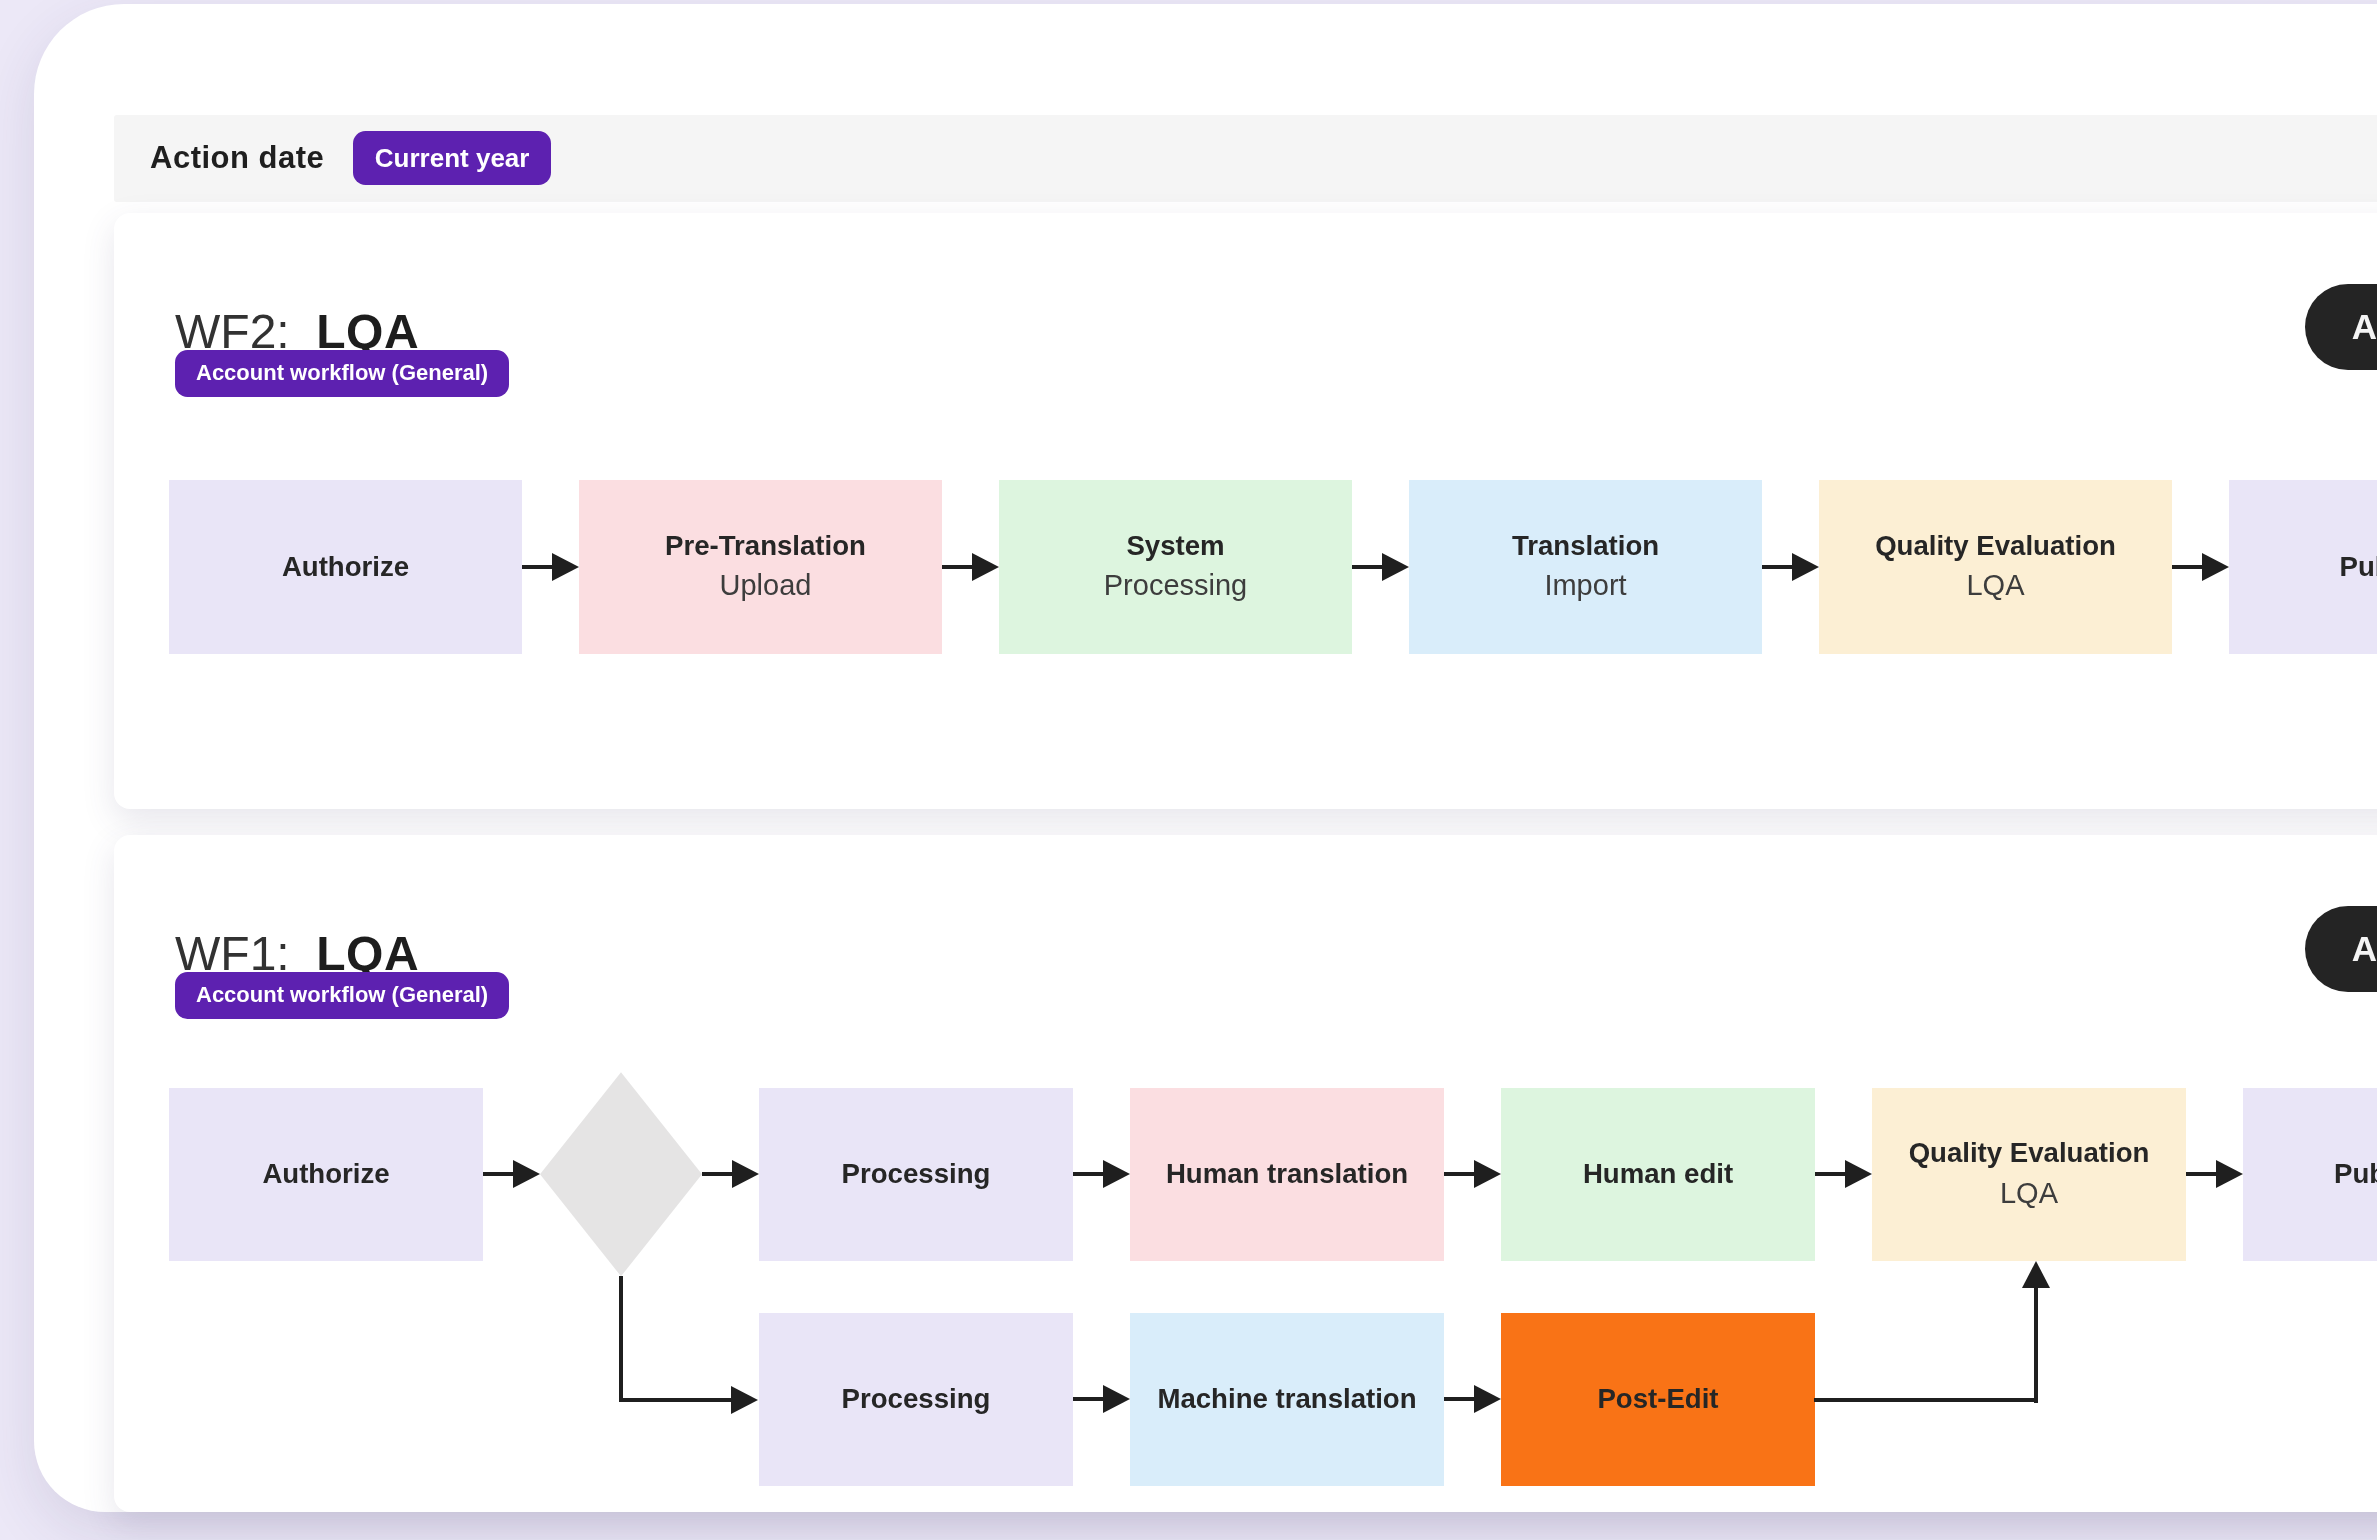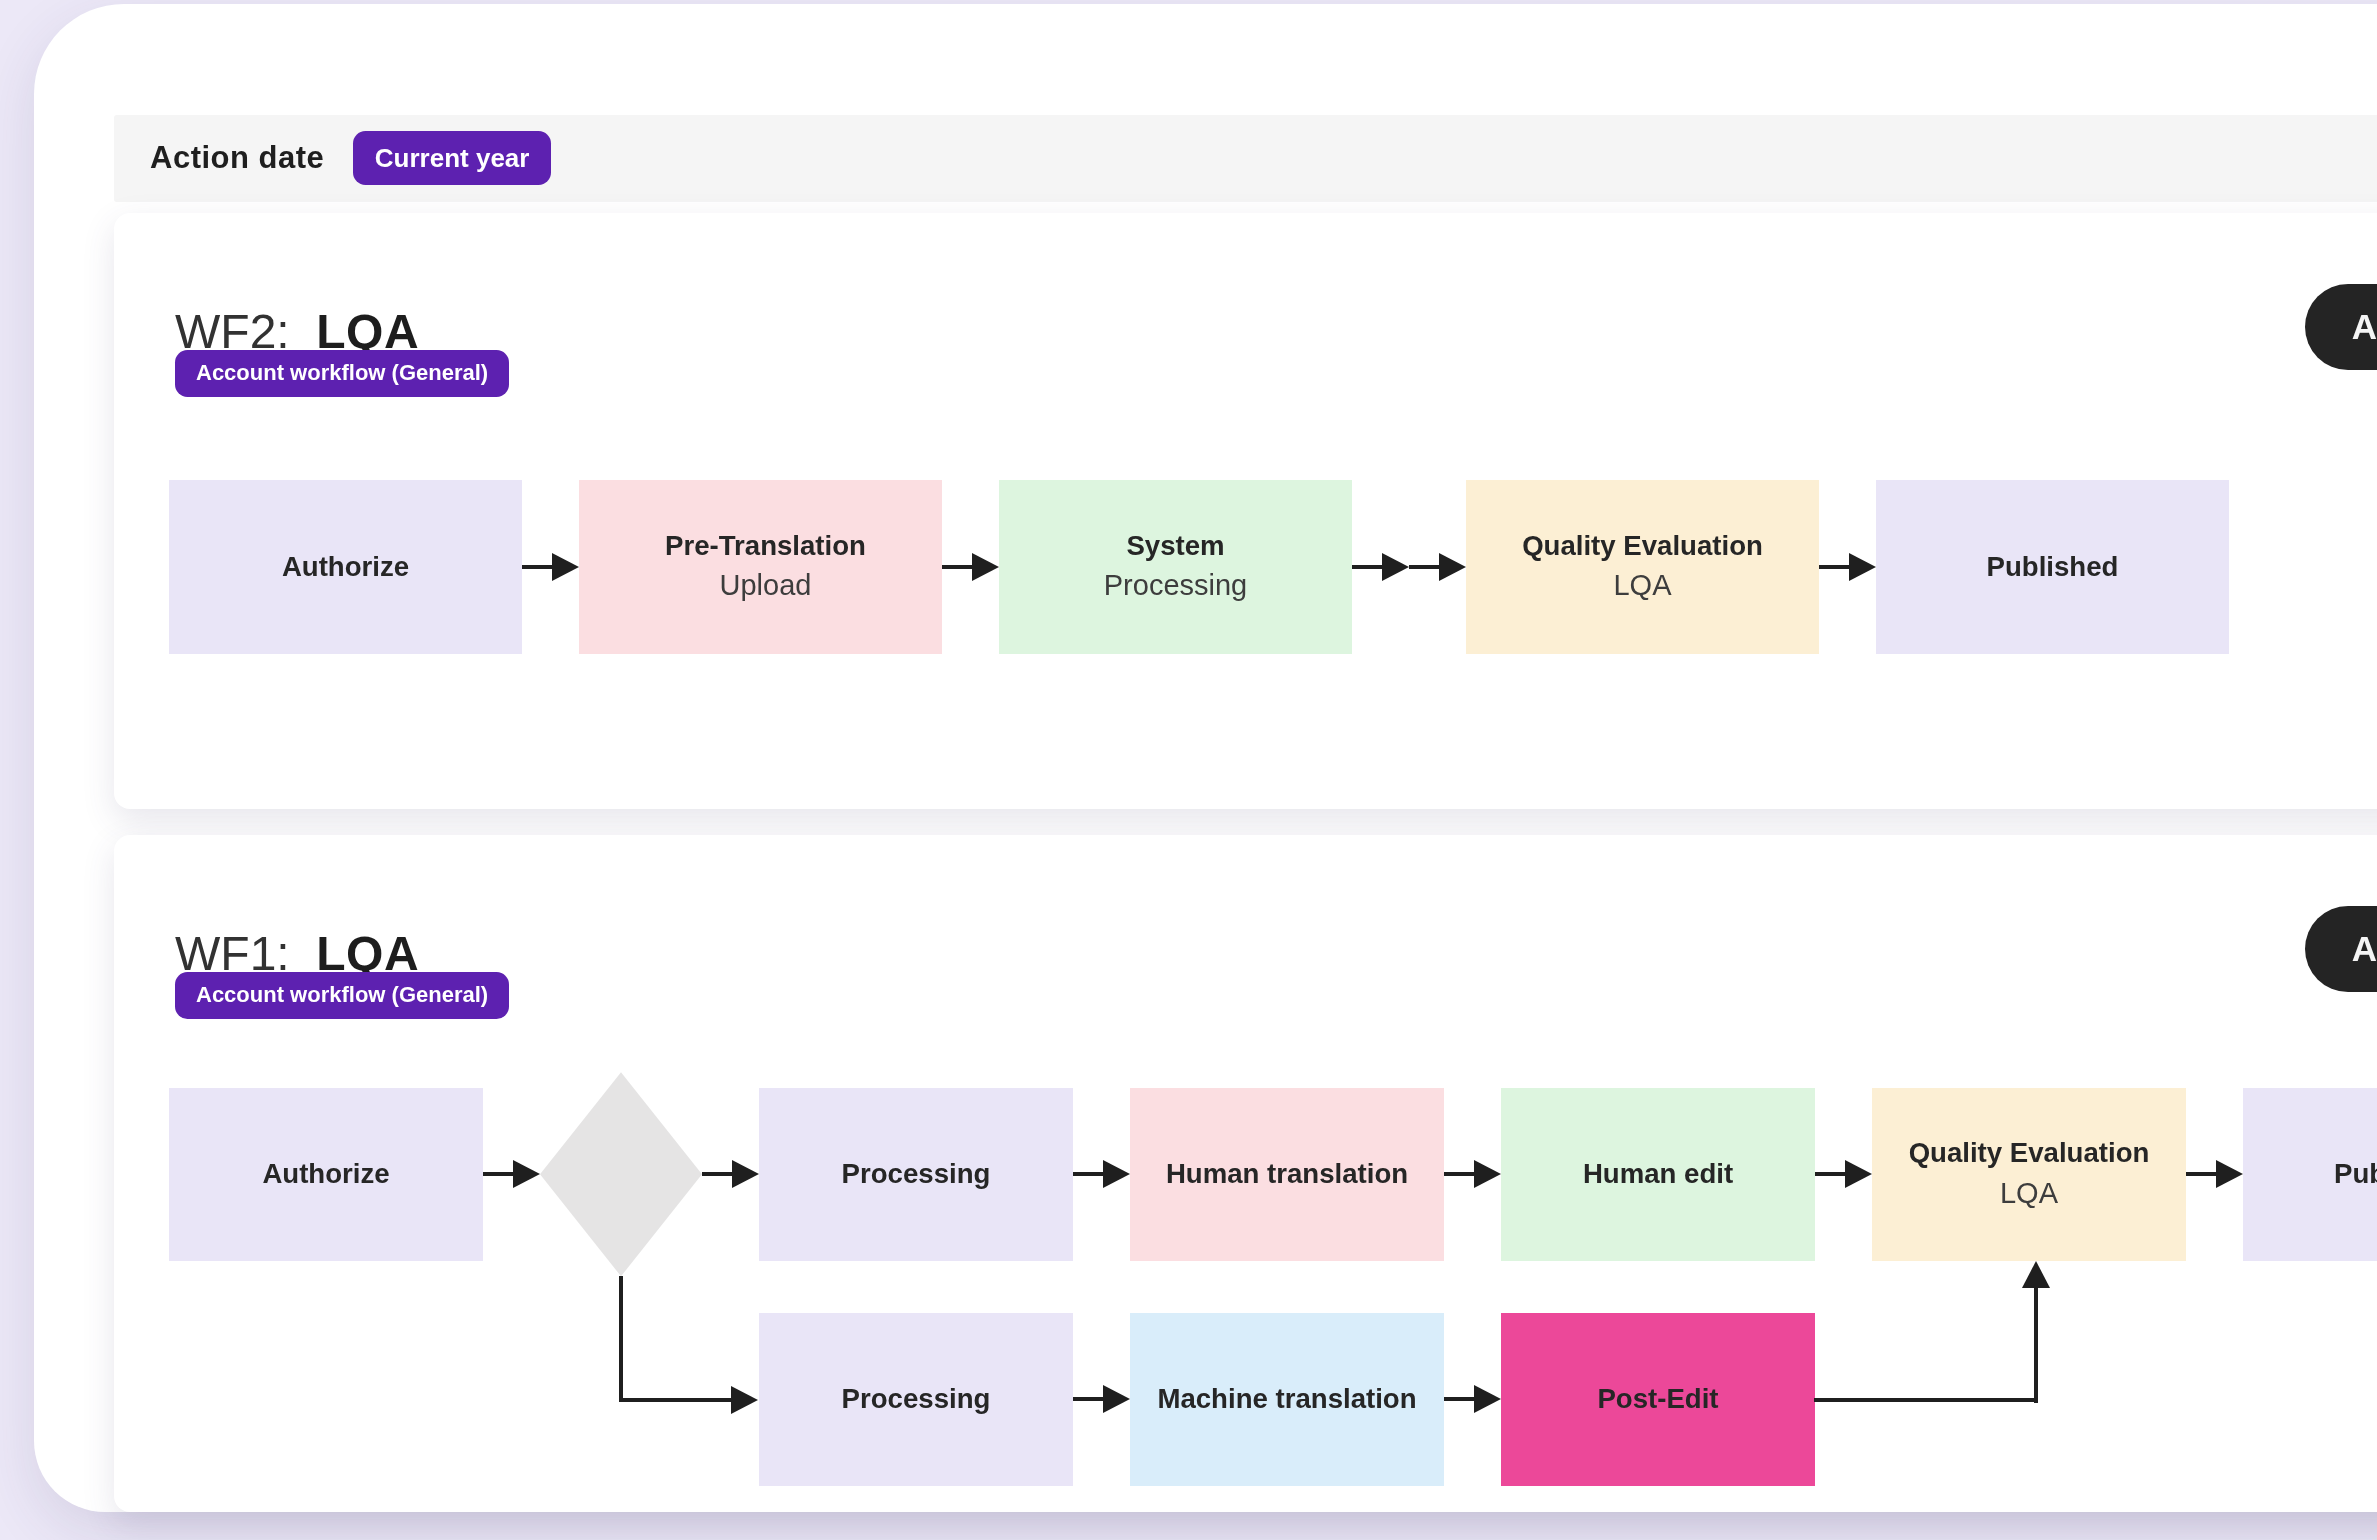--- a/index.html
+++ b/index.html
@@ -87,20 +87,24 @@
       <div class="step" style="background: rgb(251, 222, 225); padding-left: 10px;">
         <div class="t">Pre-Translation</div>
         <div class="s">Upload</div>
       </div>
       <div class="arrow"></div>
       <div class="step" style="background: rgb(221, 245, 223);">
         <div class="t">System</div>
         <div class="s">Processing</div>
       </div>
       <div class="arrow"></div>
+      <div class="step" style="background: rgb(217, 237, 250);">
+        <div class="t">Translation</div>
+        <div class="s">Import</div>
+      </div>
       <div class="arrow"></div>
       <div class="step" style="background: rgb(252, 239, 212);">
         <div class="t">Quality Evaluation</div>
         <div class="s">LQA</div>
       </div>
       <div class="arrow"></div>
       <div class="step" style="background: rgb(233, 229, 247);">
         <div class="t">Published</div>
       </div>
     </div>
@@ -145,21 +149,21 @@
 
     <div class="flow row2">
       <div class="step" style="background: rgb(233, 229, 247);">
         <div class="t">Processing</div>
       </div>
       <div class="arrow"></div>
       <div class="step" style="background: rgb(217, 237, 250);">
         <div class="t">Machine translation</div>
       </div>
       <div class="arrow"></div>
-      <div class="step" style="background: #ec4899;">
+      <div class="step" style="background: #f97316;">
         <div class="t">Post-Edit</div>
       </div>
     </div>
 
     <div class="conn v1"></div>
     <div class="conn h1"></div>
     <div class="ah-right"></div>
     <div class="conn h2"></div>
     <div class="conn v2"></div>
     <div class="ah-up"></div>

